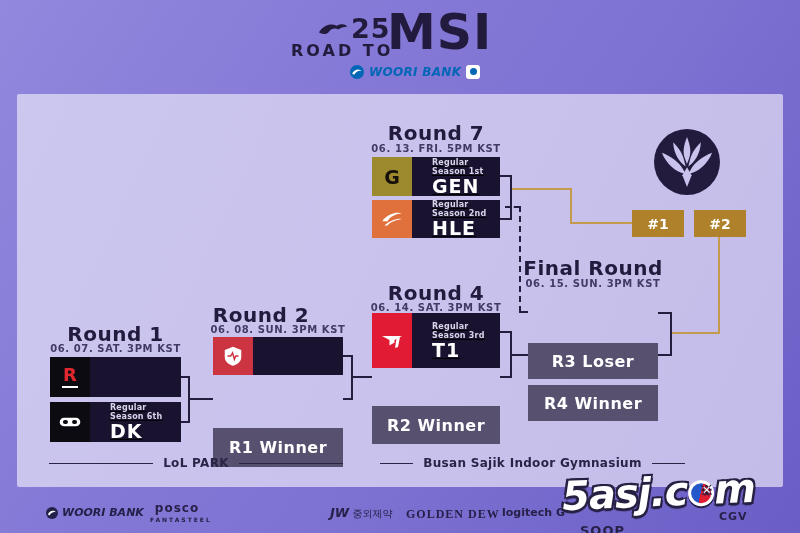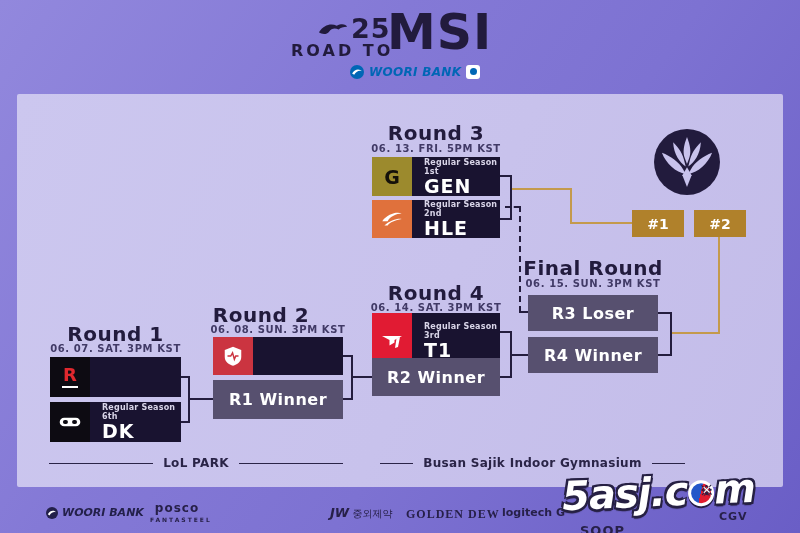--- a/index.html
+++ b/index.html
@@ -19,25 +19,25 @@
   .bank-circle { width:14px; height:14px; }
   .bank-text { font-size:12px; font-weight:900; font-style:italic; color:#0066b5; letter-spacing:.3px; }
   .bank-square { width:14px; height:14px; background:#fff; border-radius:3px; display:flex; align-items:center; justify-content:center; }
   .bank-square i { display:block; width:7px; height:7px; border-radius:50%; background:#0066b5; }
 
   
   .rtitle { position:absolute; text-align:center; font-size:20px; font-weight:900; color:#221b3d; letter-spacing:.5px; }
   .rdate  { position:absolute; text-align:center; font-size:10px; font-weight:700; color:#413a66; letter-spacing:.6px; }
   .card { position:absolute; background:#191330; display:flex; align-items:stretch; }
   .logo { width:40px; display:flex; align-items:center; justify-content:center; flex:none; }
-  .tinfo { flex:1; display:flex; flex-direction:column; justify-content:center; padding-left:12px; overflow:hidden; }
+  .tinfo { flex:1; display:flex; flex-direction:column; justify-content:center; padding-left:20px; overflow:hidden;text-decoration:underline; }
   .seed { font-size:8px; font-weight:700; color:#d9d5e8; letter-spacing:.2px; }
   .abbr { font-size:19px; font-weight:900; color:#fff; letter-spacing:1px; line-height:1; margin-top:1px; }
   .slot { position:absolute; background:#57506f; display:flex; align-items:center; justify-content:center;
-          font-size:16px; font-weight:900; color:#fff; letter-spacing:.5px; }
+          font-size:16px; font-weight:900; color:#fff; letter-spacing:.5px;margin-top:48px; }
   .qual { position:absolute; background:#b0812b; display:flex; align-items:center; justify-content:center;
           font-size:14px; font-weight:900; color:#fff; }
   .msi-logo { position:absolute; left:654px; top:129px; width:66px; height:66px; }
 
   
   .ln   { position:absolute; background:#241d3e; }
   .gln  { position:absolute; background:#c49a4c; }
   .dashv { position:absolute; width:0; border-left:2px dashed #241d3e; }
   .dashh { position:absolute; height:0; border-top:2px dashed #241d3e; }
 
@@ -91,21 +91,21 @@
       <path d="M3 12 C7 5 14 5 17 9 C13 7 8 10 6 14 Z" fill="#fff"></path>
     </svg>
     <span class="bank-text">WOORI BANK</span>
     <span class="bank-square">
         <i></i>
       </span>
   </div>
 
   <div class="panel"></div>
 
-  <div class="rtitle" style="left:372px;top:121px;width:128px">Round 3</div>
+  <div class="rtitle" style="left:372px;top:121px;width:128px">Round 7</div>
   <div class="rdate" style="left:362px;top:143px;width:148px">06. 13. FRI. 5PM KST</div>
   <div class="card" style="left:372px;top:157px;width:128px;height:39px">
     <div class="logo" style="background:#9c8a2d">
       <span style="font-size:19px;font-weight:900;color:#15110a">G</span>
     </div>
     <div class="tinfo">
       <div class="seed">Regular Season 1st</div>
       <div class="abbr">GEN</div>
     </div>
   </div>

